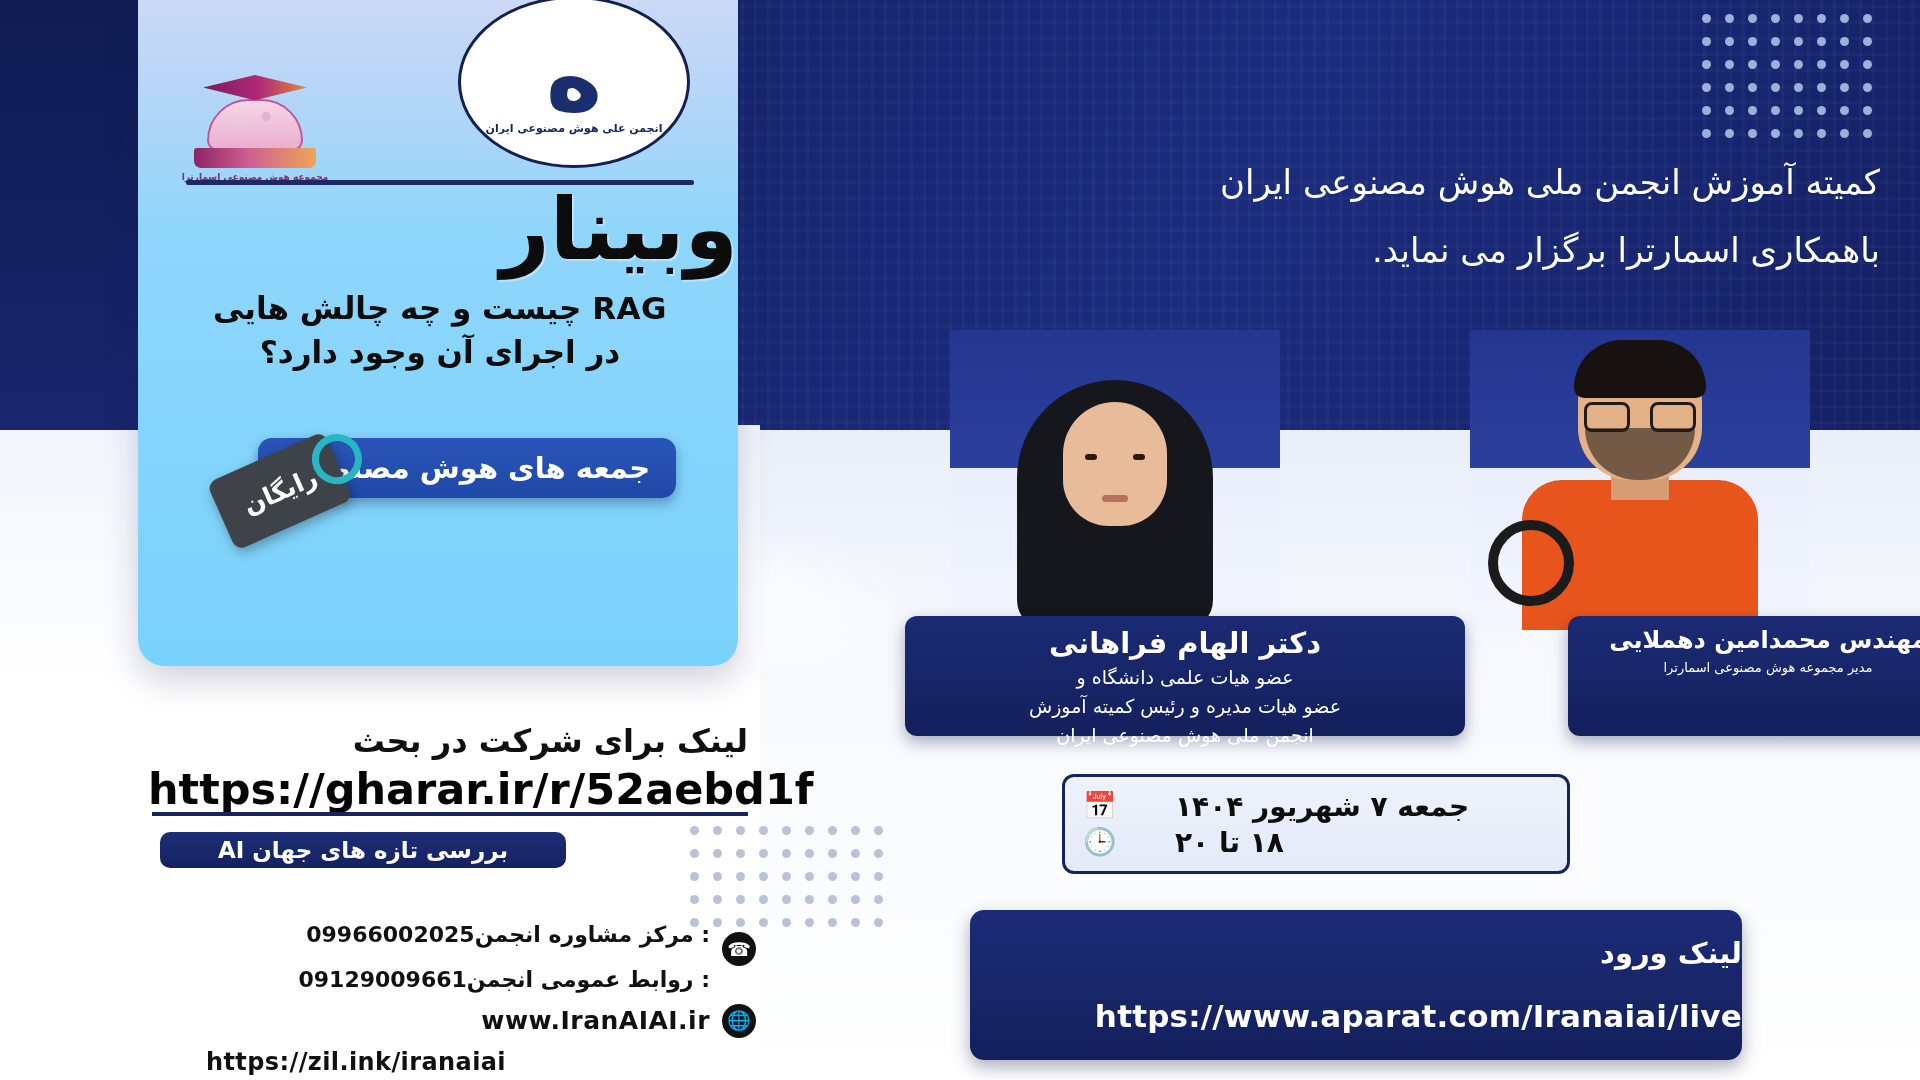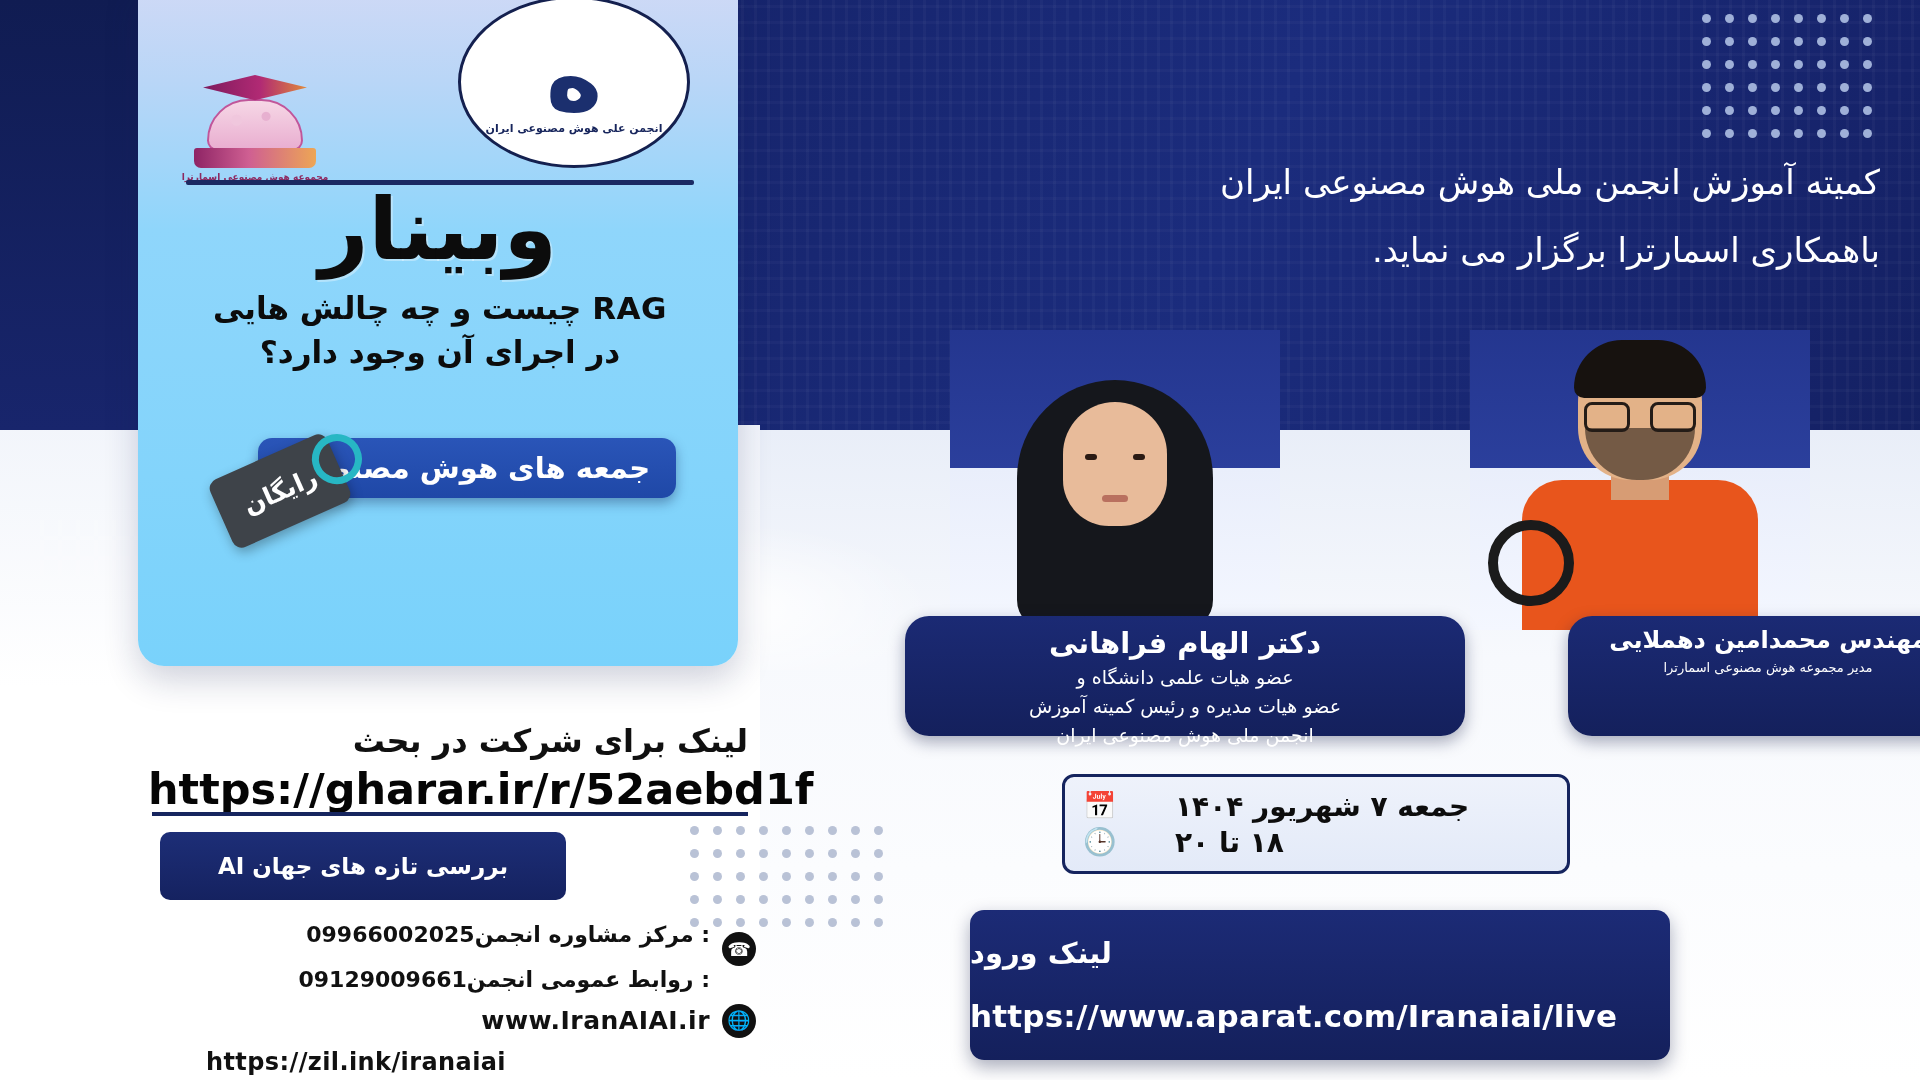--- a/index.html
+++ b/index.html
@@ -89,21 +89,21 @@
     width:122px;height:20px;margin-top:-3px;
     background:linear-gradient(90deg,#8e2465,#cf5f92 45%,#eda655);
     border-radius:3px 3px 7px 7px;
   }
   .sm-label{ font-size:9px; color:#8d2a61; font-weight:700; margin-top:4px; letter-spacing:.3px;}
 
   .rule{ position:absolute; left:48px; top:194px; width:508px; height:5px; background:#1b2a63; border-radius:2px;}
 
   .webinar{
     position:absolute; top:200px; left:0; width:600px;
-    text-align:center; font-size:86px; font-weight:900; color:#0c0c0c;
+    text-align:right; font-size:86px; font-weight:900; color:#0c0c0c;
     letter-spacing:-1px; line-height:1;
     text-shadow:2px 2px 0 rgba(255,255,255,.35);
   }
   .topic{
     position:absolute; top:300px; left:24px; width:556px;
     text-align:center; color:#0c0c0c; font-weight:800;
     font-size:31px; line-height:1.42;
   }
   .topic .rag{ font-weight:900; letter-spacing:.5px;}
 
@@ -130,21 +130,21 @@
   
   .discuss{
     position:absolute; left:148px; top:722px; width:600px; 
   }
   .discuss .d-title{ font-size:32px; font-weight:900; color:#101010; }
   .discuss .d-url{ font-size:43px; font-weight:900; color:#050505; margin-top:4px; direction:ltr;}
 
   .hr-left{ position:absolute; left:152px; top:812px; width:596px; height:4px; background:#16255f;}
 
   .news-pill{
-    position:absolute; left:160px; top:832px; width:406px; height:68px;
+    position:absolute; left:160px; top:832px; width:406px; height:36px;
     background:linear-gradient(180deg,#1d2e77,#152260);
     border-radius:10px; display:flex; align-items:center; justify-content:center;
     color:#fff; font-weight:800; font-size:23px;
   }
 
   .contacts{ position:absolute; left:156px; top:904px; width:600px; color:#111; }
   .c-row{ display:flex; align-items:center; gap:12px; }
   .c-icon{
     width:34px;height:34px;border-radius:50%;background:#111;
     display:flex;align-items:center;justify-content:center;color:#fff;font-size:19px; flex:0 0 34px;
@@ -188,21 +188,21 @@
   .m-neck{ width:58px;height:46px;background:#d79c74;position:absolute;bottom:130px;left:50%;transform:translateX(-50%);}
   .m-head{ width:124px;height:140px;background:#e3b288;border-radius:62px 62px 52px 52px;position:absolute;bottom:150px;left:50%;transform:translateX(-50%);}
   .m-hair{ width:132px;height:58px;background:#17120f;border-radius:66px 66px 14px 14px;position:absolute;bottom:232px;left:50%;transform:translateX(-50%);}
   .m-glass{ width:112px;height:30px;position:absolute;bottom:198px;left:50%;transform:translateX(-50%);}
   .m-glass i{ position:absolute;top:0;width:46px;height:30px;border:3px solid #241c17;border-radius:8px;}
   .m-beard{ width:110px;height:52px;border-radius:0 0 52px 52px;background:rgba(25,18,14,.55);position:absolute;bottom:150px;left:50%;transform:translateX(-50%);}
   .m-mic{ position:absolute; left:18px; bottom:24px; width:86px;height:86px;border:10px solid #1b1b1b;border-radius:50%;}
 
   .sp-card{
     position:absolute; background:linear-gradient(180deg,#1b2a74,#14205c);
-    border-radius:24px; color:#fff; text-align:center; padding:10px 14px;
+    border-radius:12px; color:#fff; text-align:center; padding:10px 14px;
     box-shadow:0 6px 16px rgba(10,18,60,.35);
   }
   #card-left { left:905px; top:616px; width:560px; height:120px; }
   #card-right{ left:1568px; top:616px; width:400px; height:120px; }
   .sp-name{ font-size:29px; font-weight:900; line-height:1.2; }
   .sp-name.sm{ font-size:24px; }
   .sp-role{ font-size:19px; font-weight:500; line-height:1.32; margin-top:4px; }
   .sp-role.sm{ font-size:13px; }
 
   
@@ -211,24 +211,24 @@
     background:linear-gradient(180deg,#eef2fb,#e3eaf8);
     border:3px solid #15245e; border-radius:12px;
     display:flex; flex-direction:column; justify-content:center; gap:2px; padding:0 18px;
   }
   .dt-row{ display:flex; align-items:center; justify-content:flex-end; gap:14px;}
   .dt-text{ font-size:28px; font-weight:800; color:#0d0d0d;margin-left:44px; }
   .dt-ic{ width:34px;height:34px; color:#0d0d0d; font-size:27px; line-height:34px; text-align:center;}
 
   
   .entry{
-    position:absolute; left:970px; top:910px; width:700px; height:150px;
+    position:absolute; left:970px; top:910px; width:772px; height:150px;
     background:linear-gradient(180deg,#1c2b76,#14205c);
     border-radius:14px; color:#fff; text-align:center;
-    display:flex; flex-direction:column; align-items:flex-end; justify-content:center; gap:28px;
+    display:flex; flex-direction:column; align-items:flex-start; justify-content:center; gap:28px;
     box-shadow:0 7px 18px rgba(10,18,60,.35);
   }
   .entry .e-t{ font-size:29px; font-weight:900; }
   .entry .e-u{ font-size:31px; font-weight:900; direction:ltr; letter-spacing:.2px;}
 </style>
 </head>
 <body>
 
 <div id="poster">
 

